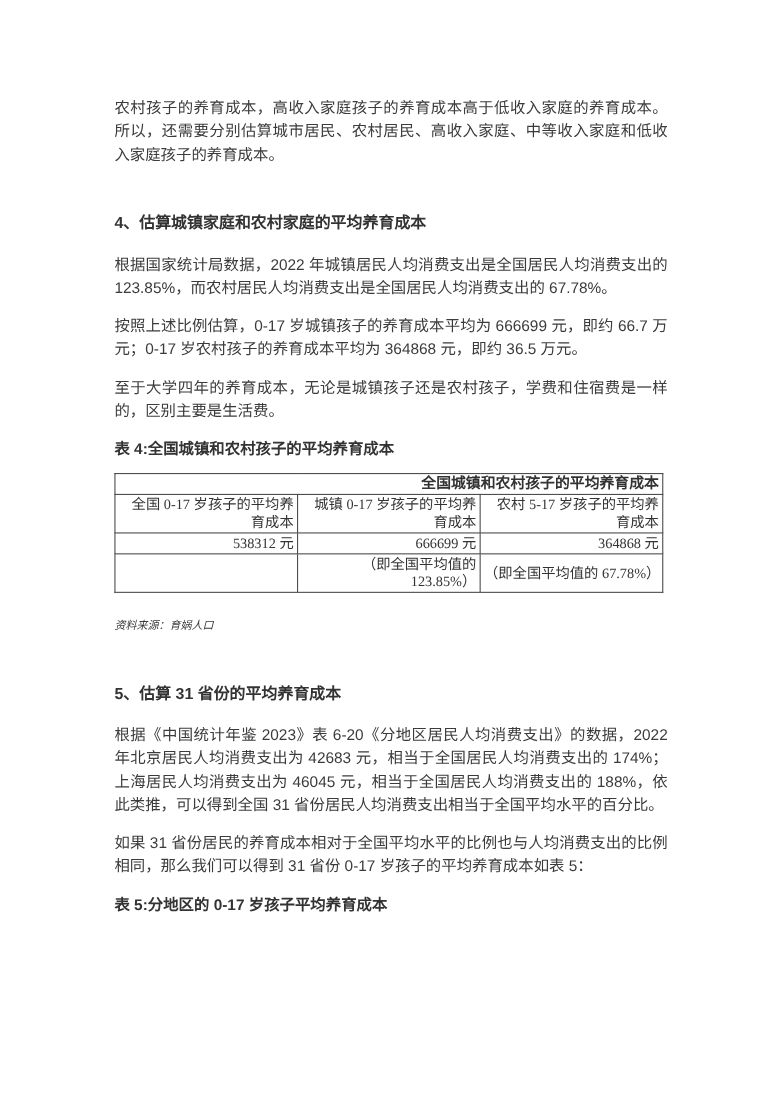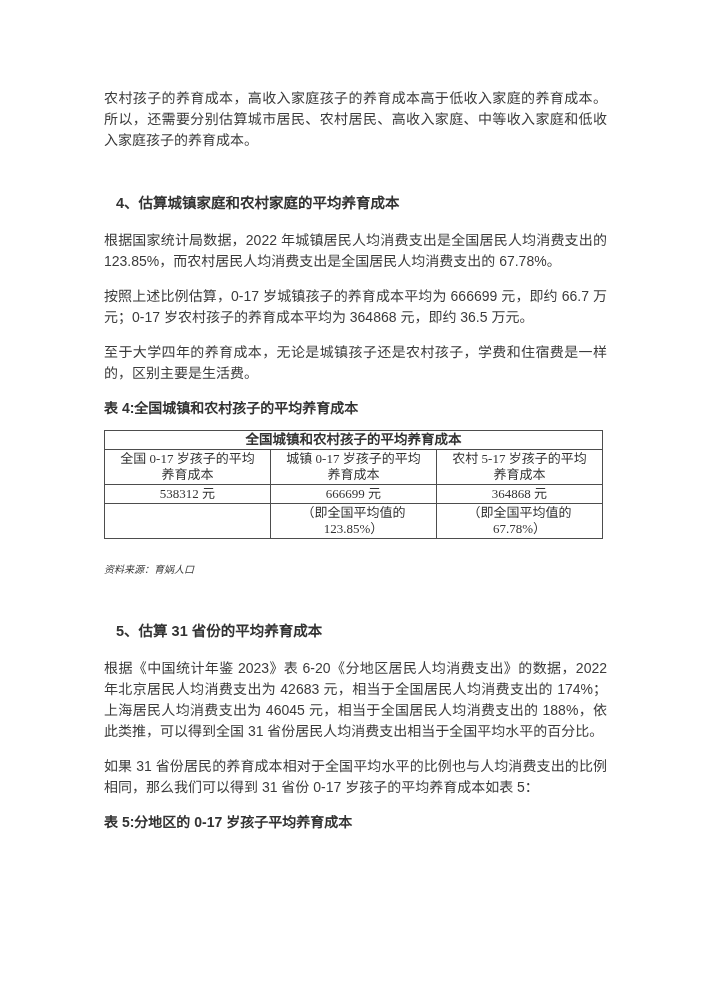--- a/index.html
+++ b/index.html
@@ -24,42 +24,42 @@
     font-size: 14px;
     line-height: 21px;
     text-align: justify;
     margin: 0 0 14px 0;
   }
   .section-heading {
     font-size: 14.5px;
     font-weight: bold;
     color: #333333;
     line-height: 21px;
-    margin: 42px 0 16px 12px;
+    margin: 42px 0 16px 0;
   }
   .table-caption {
     font-size: 14px;
     font-weight: bold;
     color: #333333;
     line-height: 20px;
     margin: 2px 0 12px 0;
   }
   table.data-table {
     border-collapse: collapse;
     width: 499px;
     table-layout: fixed;
     font-family: "Liberation Serif", "DejaVu Serif", serif;
     font-size: 13px;
     color: #333333;
   }
   table.data-table td {
     border: 1px solid #4d4d4d;
-    text-align: center;
+    text-align: right;
     vertical-align: middle;
-    padding: 1px 14px;
+    padding: 1px 3px;
     line-height: 16px;
   }
   td.t-title {
     font-weight: bold;
     font-size: 13.5px;
     padding: 2px 3px;
   }
   td.t-colhead { height: 34px; }
   td.t-value, td.t-note { height: 14px; }
   .source-note {

